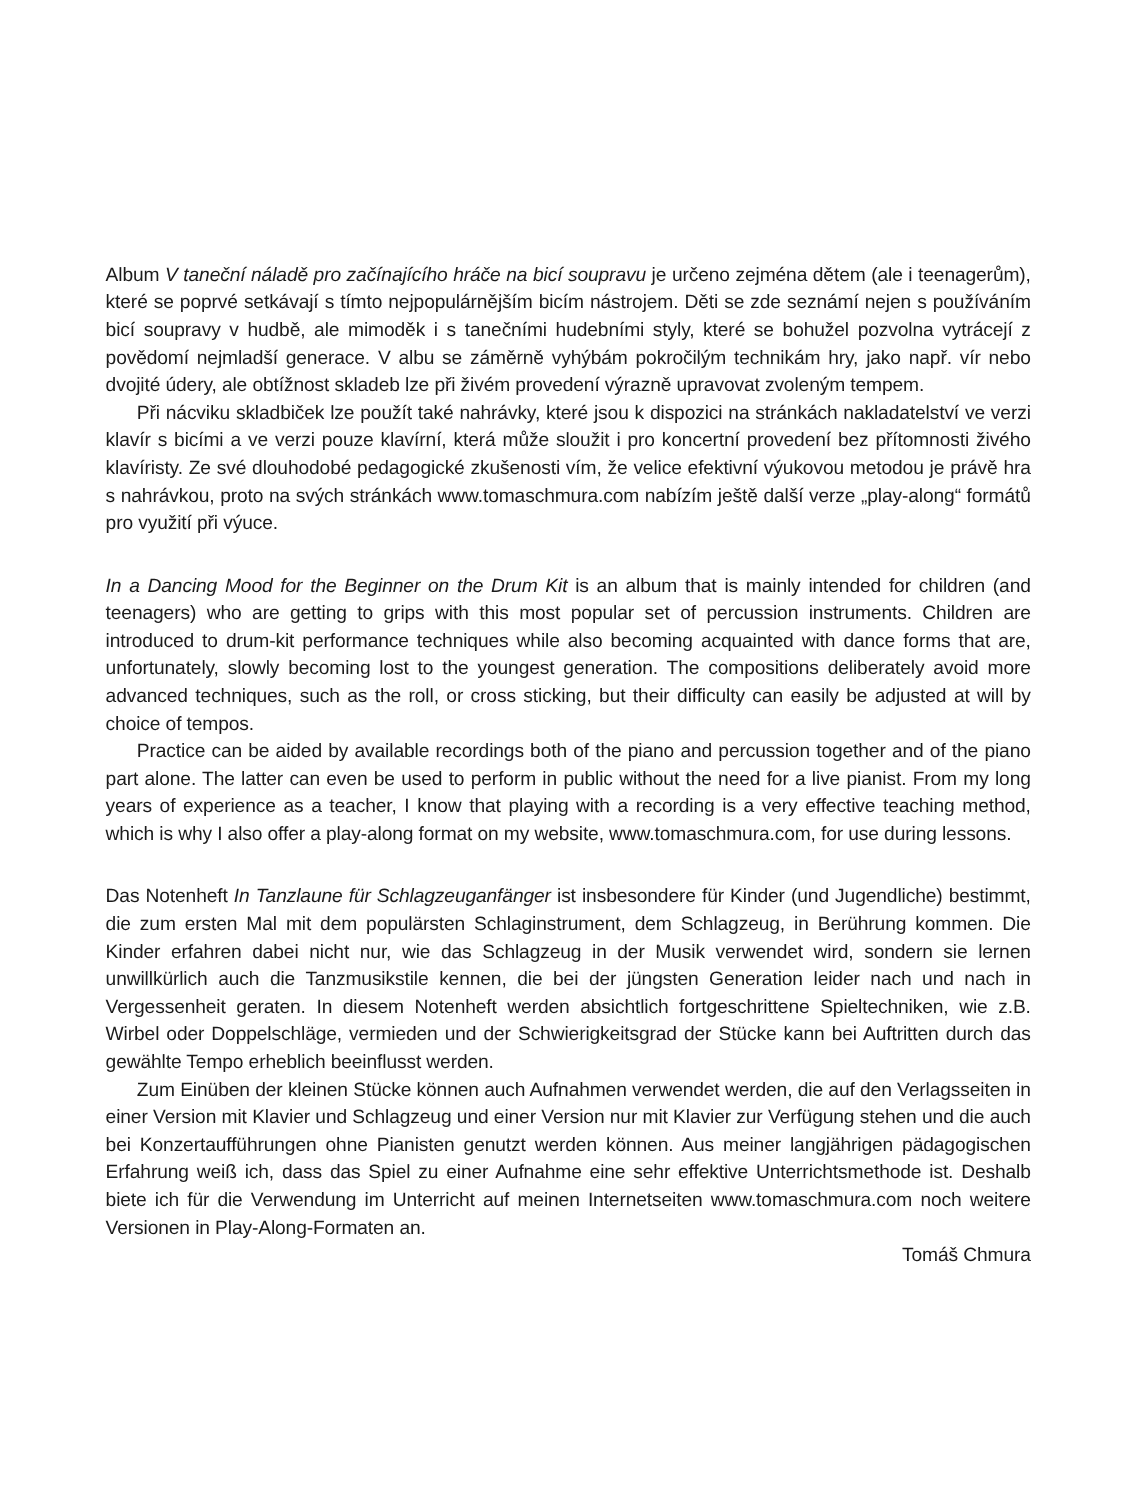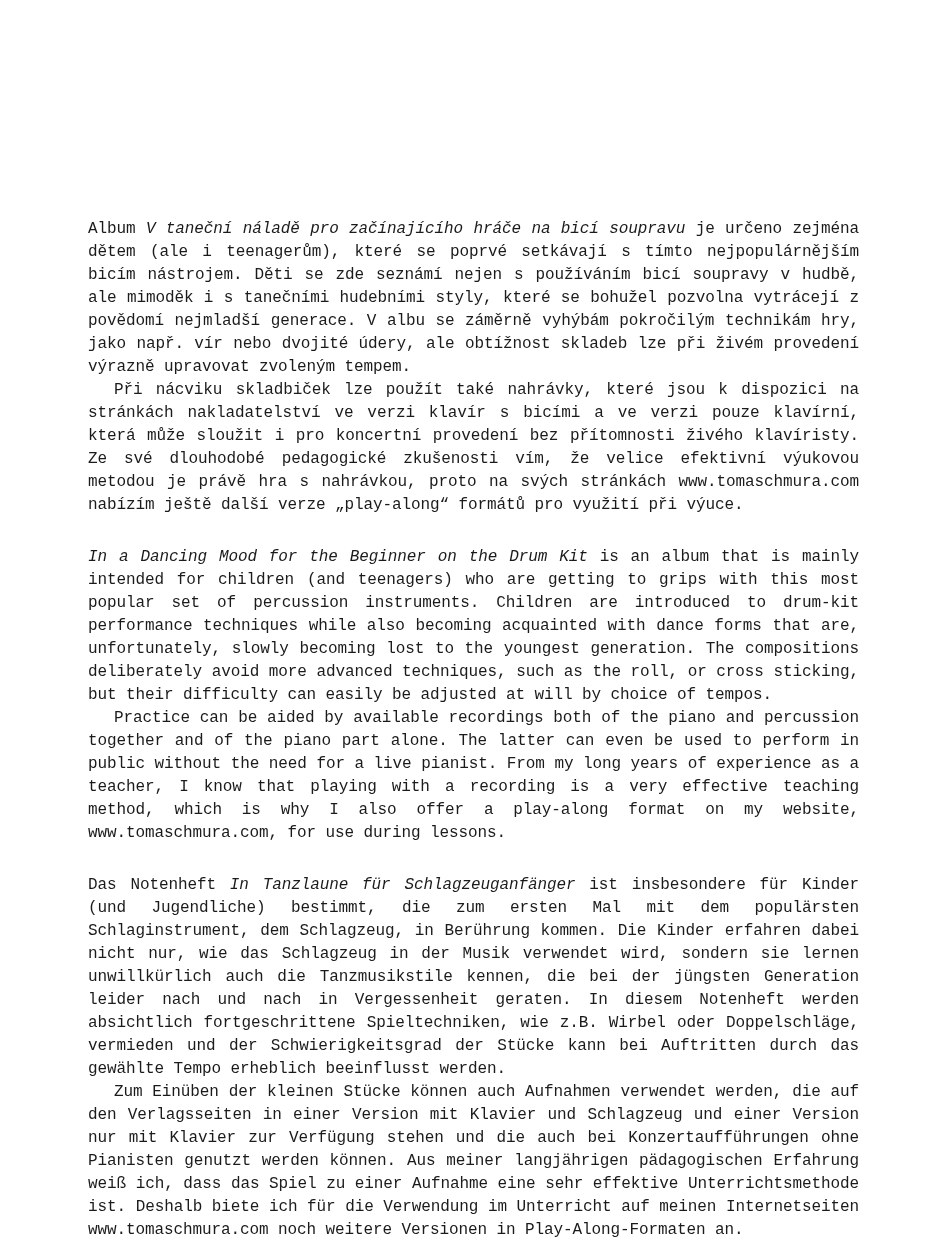--- a/index.html
+++ b/index.html
@@ -6,21 +6,21 @@
     margin: 0;
     padding: 0;
     background: #e8e8e8;
   }
   .page {
     width: 940px;
     height: 1240px;
     background: #ffffff;
     box-sizing: border-box;
     padding: 218px 81px 0 88px;
-    font-family: Liberation Mono, monospace;
+    font-family: Liberation Sans, sans-serif;
     font-size: 16px;
     line-height: 23px;
     letter-spacing: -0.1px;
     color: #1b1b1b;
     overflow: hidden;
   }
   .text-block {
     text-align: justify;
   }
   section.lang-section {
@@ -56,16 +56,17 @@
     </section>
 
     <section class="lang-section">
       <p><span class="italic">In a Dancing Mood for the Beginner on the Drum Kit</span><span> is an album that is mainly intended for children (and teenagers) who are getting to grips with this most popular set of percussion instruments. Children are introduced to drum-kit performance techniques while also becoming acquainted with dance forms that are, unfortunately, slowly becoming lost to the youngest generation. The compositions deliberately avoid more advanced techniques, such as the roll, or cross sticking, but their difficulty can easily be adjusted at will by choice of tempos.</span></p>
       <p class="indent"><span>Practice can be aided by available recordings both of the piano and percussion together and of the piano part alone. The latter can even be used to perform in public without the need for a live pianist. From my long years of experience as a teacher, I know that playing with a recording is a very effective teaching method, which is why I also offer a play-along format on my website, www.tomaschmura.com, for use during lessons.</span></p>
     </section>
 
     <section class="lang-section">
       <p><span>Das Notenheft </span><span class="italic">In Tanzlaune für Schlagzeuganfänger</span><span> ist insbesondere für Kinder (und Jugendliche) bestimmt, die zum ersten Mal mit dem populärsten Schlaginstrument, dem Schlagzeug, in Berührung kommen. Die Kinder erfahren dabei nicht nur, wie das Schlagzeug in der Musik verwendet wird, sondern sie lernen unwillkürlich auch die Tanzmusikstile kennen, die bei der jüngsten Generation leider nach und nach in Vergessenheit geraten. In diesem Notenheft werden absichtlich fortgeschrittene Spieltechniken, wie z.B. Wirbel oder Doppelschläge, vermieden und der Schwierigkeitsgrad der Stücke kann bei Auftritten durch das gewählte Tempo erheblich beeinflusst werden.</span></p>
       <p class="indent"><span>Zum Einüben der kleinen Stücke können auch Aufnahmen verwendet werden, die auf den Verlagsseiten in einer Version mit Klavier und Schlagzeug und einer Version nur mit Klavier zur Verfügung stehen und die auch bei Konzertaufführungen ohne Pianisten genutzt werden können. Aus meiner langjährigen pädagogischen Erfahrung weiß ich, dass das Spiel zu einer Aufnahme eine sehr effektive Unterrichtsmethode ist. Deshalb biete ich für die Verwendung im Unterricht auf meinen Internetseiten www.tomaschmura.com noch weitere Versionen in Play-Along-Formaten an.</span></p>
+      <p class="signature">Tomáš Chmura</p>
     </section>
 
   </div>
 </div>
 
 </body></html>

